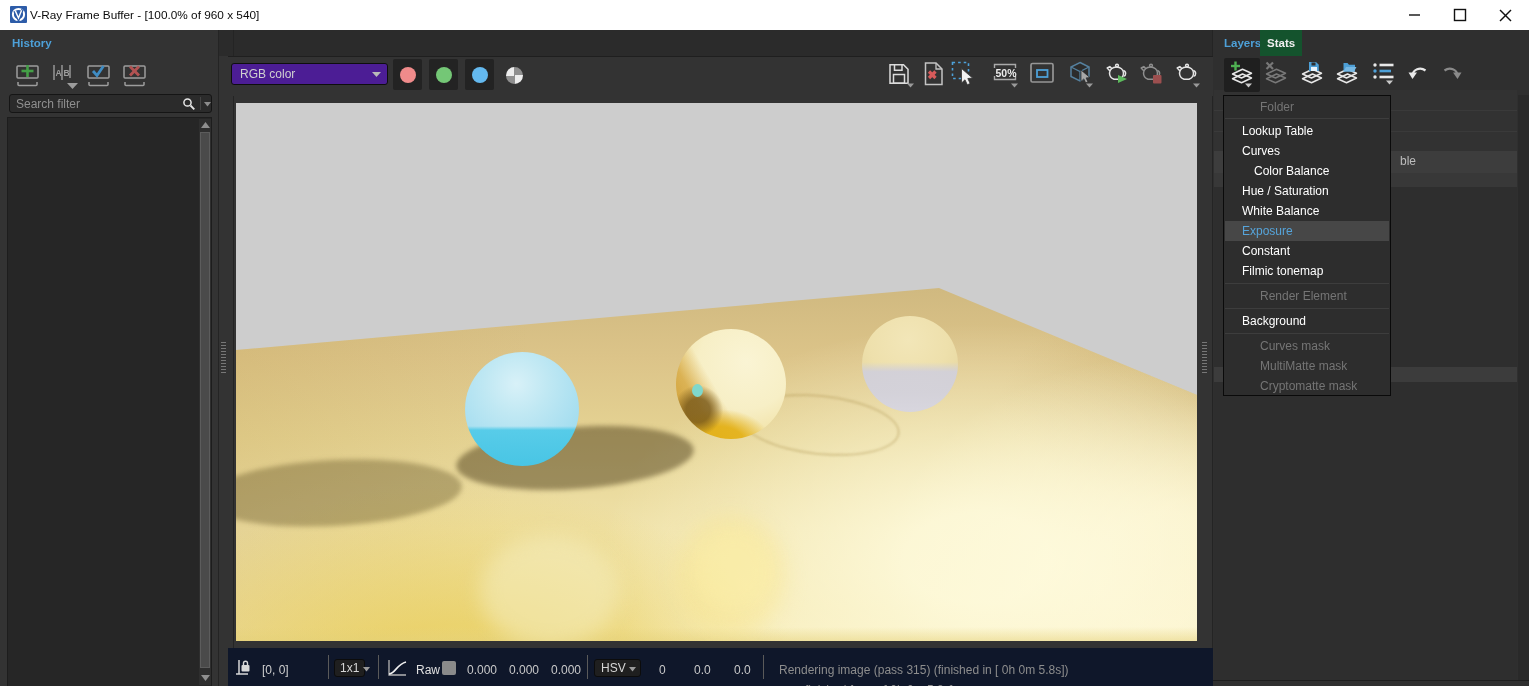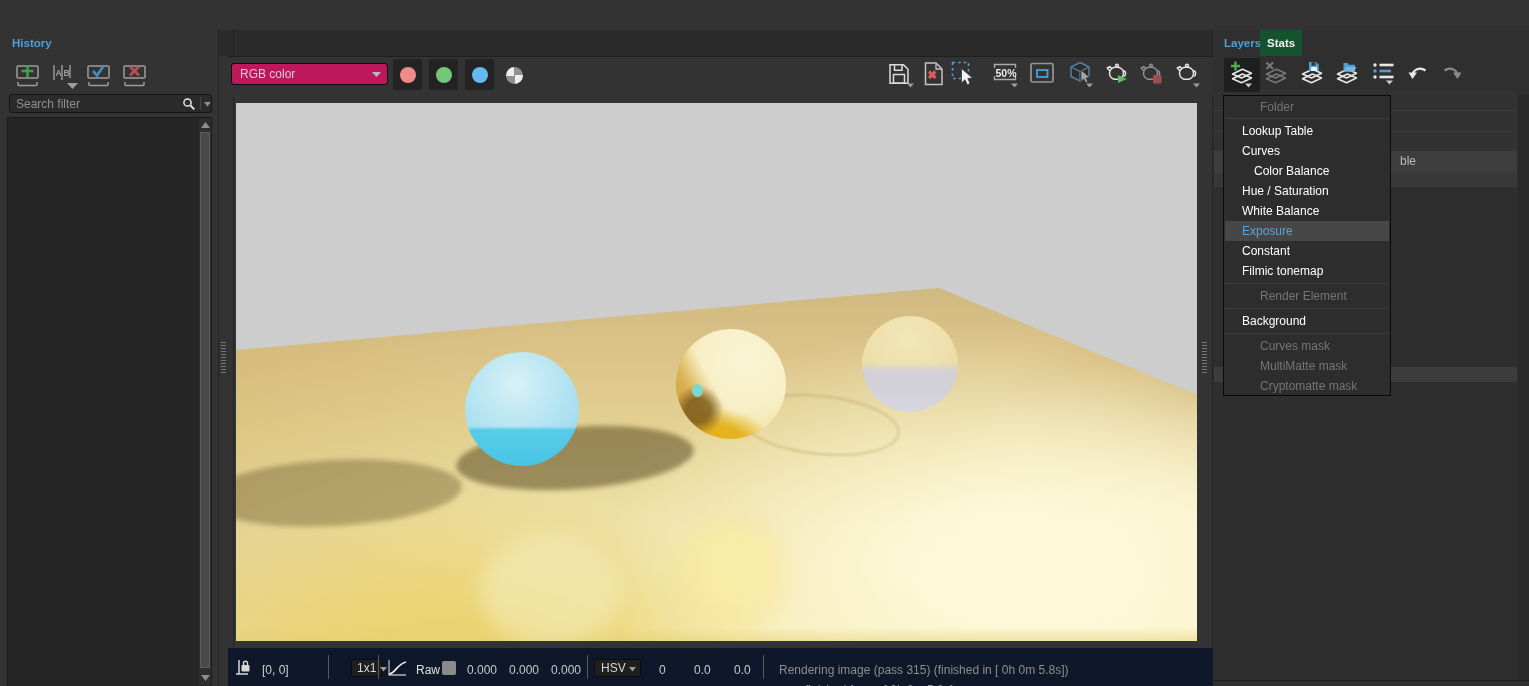--- a/index.html
+++ b/index.html
@@ -28,21 +28,21 @@
 
   
   .vline { position:absolute; top:30px; height:656px; width:1px; background:#242424; }
   .handle { position:absolute; width:5px; height:32px;
     background:repeating-linear-gradient(to bottom,#777 0 1px,transparent 1px 3px); }
 
   
   #menubar { position:absolute; left:228px; top:30px; width:985px; height:26px; background:#2b2b2b; }
   #menubar span { position:absolute; top:6px; font-size:12px; color:#e9e9e9; }
   #toolbar { position:absolute; left:228px; top:56px; width:985px; height:40px; background:#333; border-top:1px solid #1f1f1f; }
-  #rgbdd { position:absolute; left:3px; top:6px; width:157px; height:22px; background:#be185d; border:1px solid #0e0e0e; border-radius:3px; }
+  #rgbdd { position:absolute; left:3px; top:6px; width:157px; height:22px; background:#4c1d95; border:1px solid #0e0e0e; border-radius:3px; }
   #rgbdd .t { position:absolute; left:8px; top:3px; font-size:12px; color:#d0d0d0; }
   .cbtn { position:absolute; top:2px; width:29px; height:31px; background:#232323; border-radius:2px; }
   .cbtn .dot { position:absolute; left:6.5px; top:7.5px; width:16px; height:16px; border-radius:50%; }
 
   
   #canvas { position:absolute; left:236px; top:103px; width:961px; height:538px; background:#cdcdcd; overflow:hidden; }
 
   
   #statusbar { position:absolute; left:228px; top:648px; width:985px; height:38px; background:#0f172a; font-size:12px; color:#c9c9c9; }
   #statusbar .sep { position:absolute; top:7px; width:1px; height:24px; background:#5a5a5a; }
@@ -54,20 +54,36 @@
   
   #ddmenu { position:absolute; left:1223px; top:95px; width:168px; height:301px; background:#2d2d2d; border:1px solid #0a0a0a; z-index:50; }
   #ddmenu .mi { position:absolute; left:1px; width:164px; height:20px; line-height:20px; padding-left:17px; font-size:12px; color:#ffffff; }
   #ddmenu .dis { color:#757575;padding-left:35px; }
   #ddmenu .msep { position:absolute; left:1px; width:164px; height:1px; background:#3d3d3d; }
 </style>
 </head>
 <body>
 <div id="app">
 
+  <div id="titlebar">
+    <div class="logo">
+      <svg style="position:absolute;left:0;top:0;" width="17" height="17" viewBox="0 0 17 17">
+        <circle cx="8.5" cy="8.5" r="5.6" fill="none" stroke="#fff" stroke-width="2"></circle>
+        <path d="M4.5,5 L8.5,13.5 L12.5,3.5" stroke="#2d5ca8" stroke-width="2.6" fill="none"></path>
+        <path d="M5.2,4.6 L8.5,12 L11.6,4.2" stroke="#fff" stroke-width="1.4" fill="none"></path>
+      </svg>
+    </div>
+    <div class="ttl">V-Ray Frame Buffer - [100.0% of 960 x 540]</div>
+    <svg class="abs" style="left:1398px; top:0; width:131px; height:30px;" viewBox="0 0 131 30">
+      <line x1="11" y1="15" x2="22" y2="15" stroke="#111" stroke-width="1.4"></line>
+      <rect x="56.5" y="9.5" width="11" height="11" fill="none" stroke="#111" stroke-width="1.4"></rect>
+      <line x1="102" y1="10" x2="113" y2="21" stroke="#111" stroke-width="1.4"></line>
+      <line x1="113" y1="10" x2="102" y2="21" stroke="#111" stroke-width="1.4"></line>
+    </svg>
+  </div>
 
   <div id="strip"></div>
 
   <div id="lpanel">
     <div class="tab" style="left:5px; top:0; position:absolute; background:#333; color:#4da0d8; height:26px; line-height:26px;">History</div>
 
     <svg class="abs" style="left:15px; top:33px;" width="160" height="28" viewBox="0 0 160 28">
       <g stroke="#9d9d9d" stroke-width="1.5" fill="none">
         <rect x="2" y="3" width="21" height="12" rx="1"></rect>
         <path d="M3,19 v2.5 a1,1 0 0 0 1,1 h17 a1,1 0 0 0 1,-1 v-2.5"></path>
@@ -262,21 +278,21 @@
 
   <div id="statusbar">
     <svg class="abs" style="left:7px; top:10px;" width="20" height="20" viewBox="0 0 20 20">
       <line x1="4" y1="2" x2="4" y2="16" stroke="#d8d8d8" stroke-width="1.5"></line>
       <line x1="1" y1="16" x2="13" y2="16" stroke="#d8d8d8" stroke-width="1.5"></line>
       <rect x="6.5" y="7" width="8" height="6.5" rx="1" fill="#d8d8d8"></rect>
       <path d="M8.5,7 v-1.8 a2,2 0 0 1 4,0 v1.8" stroke="#d8d8d8" stroke-width="1.4" fill="none"></path>
     </svg>
     <span class="abs" style="left:34px; top:15px; color:#cfcfcf;">[0, 0]</span>
     <div class="sep" style="left:100px;"></div>
-    <div class="sbox" style="left:123px; width:31px;">
+    <div class="sbox" style="left:106px; width:31px;">
         <span style="position:absolute; left:5px; top:1px;">1x1</span>
       <svg class="abs" style="left:28px; top:7px;" width="8" height="5">
           <polygon points="0,0 7,0 3.5,4.5" fill="#9a9a9a"></polygon>
         </svg>
     </div>
     <div class="sep" style="left:150px;"></div>
     <svg class="abs" style="left:158px; top:10px;" width="22" height="20" viewBox="0 0 22 20">
       <path d="M3,2 V17 H20" stroke="#b4b4b4" stroke-width="1.3" fill="none"></path>
       <path d="M3,16 C9,16 11,6 20,4" stroke="#f0f0f0" stroke-width="1.6" fill="none"></path>
     </svg>

